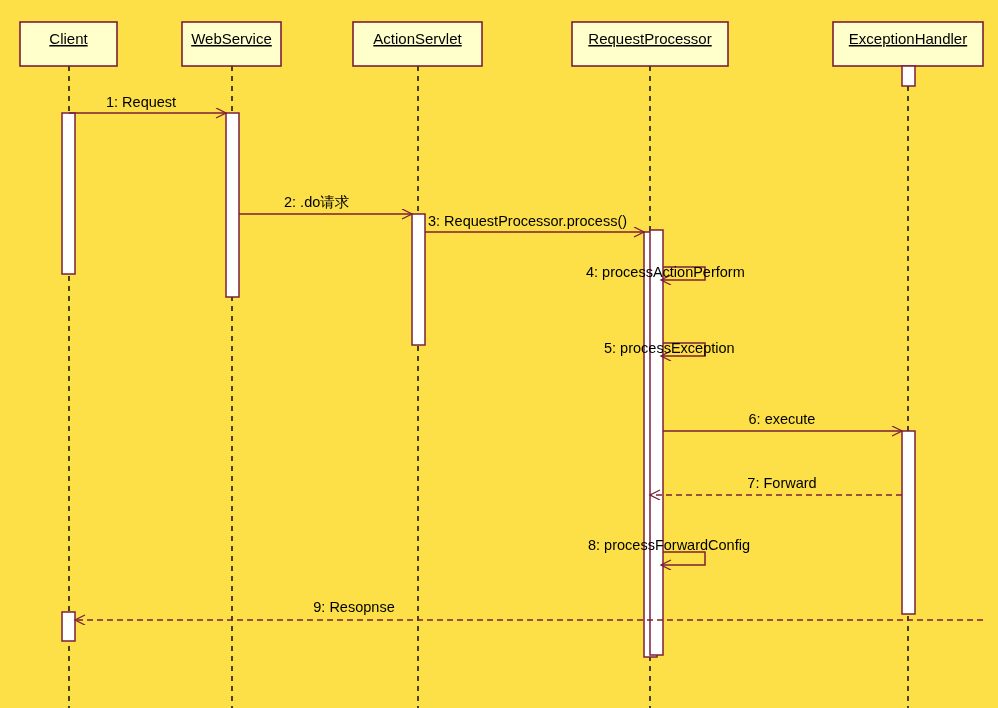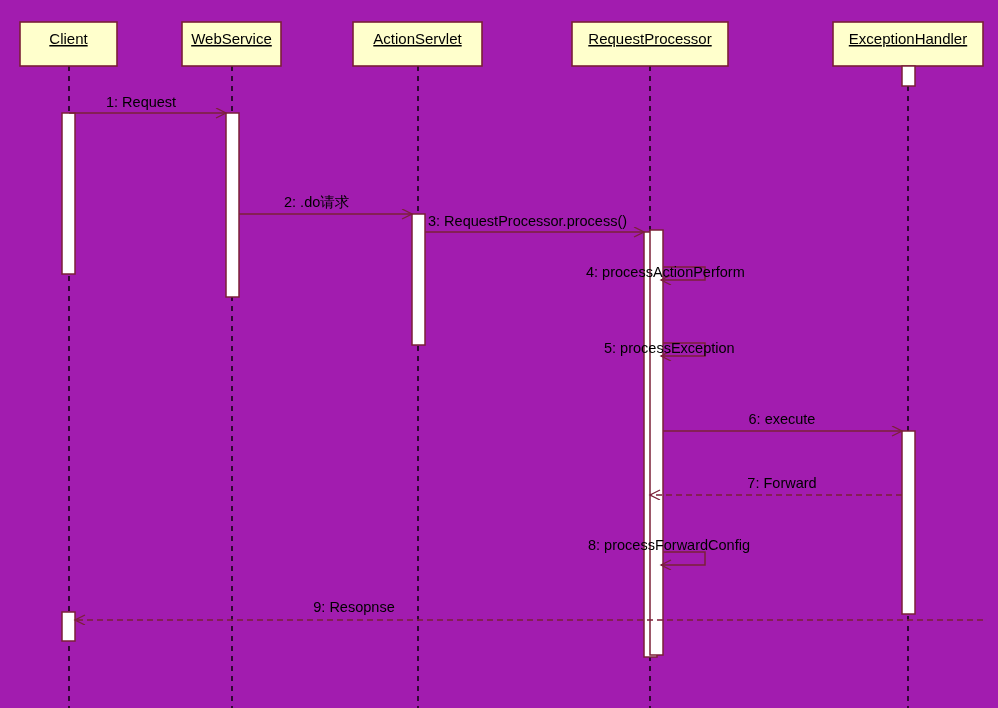--- a/index.html
+++ b/index.html
@@ -7,21 +7,21 @@
     padding: 0;
     background: #ffffff;
   }
   body {
     font-family: "Liberation Sans", sans-serif;
   }
   #diagram-root {
     position: relative;
     width: 998px;
     height: 708px;
-    background: #a21caf;
+    background: #fde047;
     overflow: hidden;
   }
   #diagram-svg {
     position: absolute;
     left: 0;
     top: 0;
   }
   .lifeline-title {
     font-family: "Liberation Sans", sans-serif;
     font-size: 15px;

